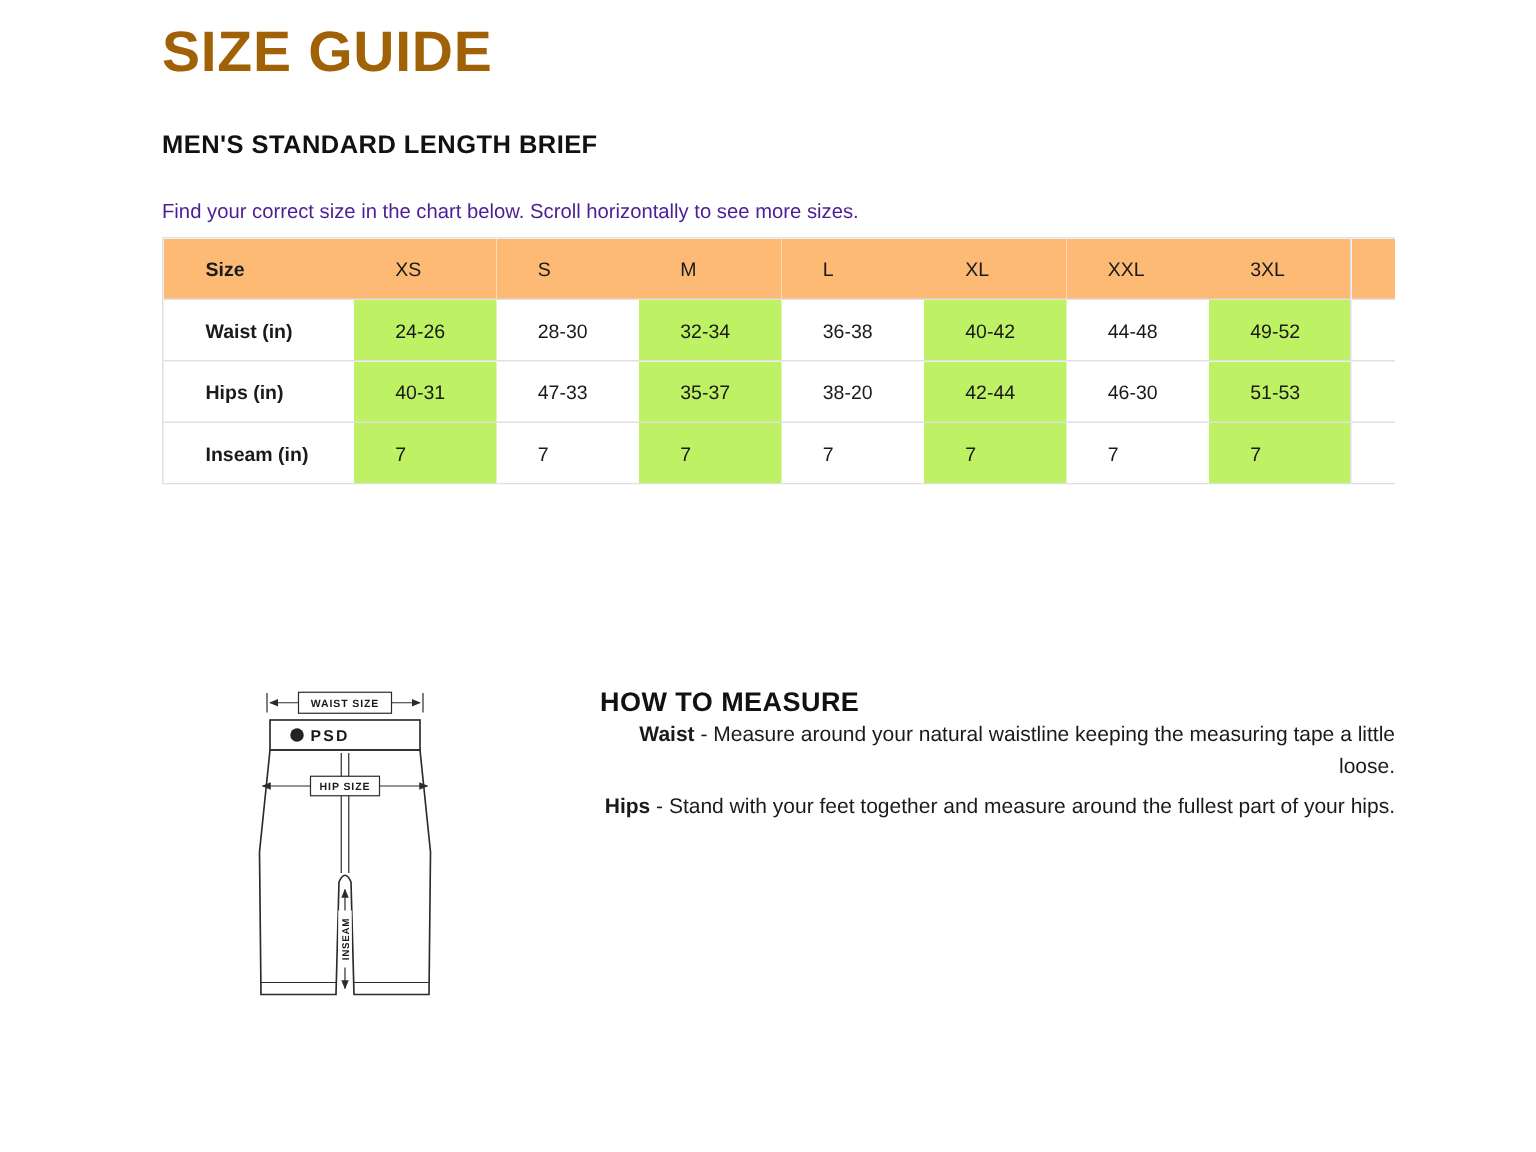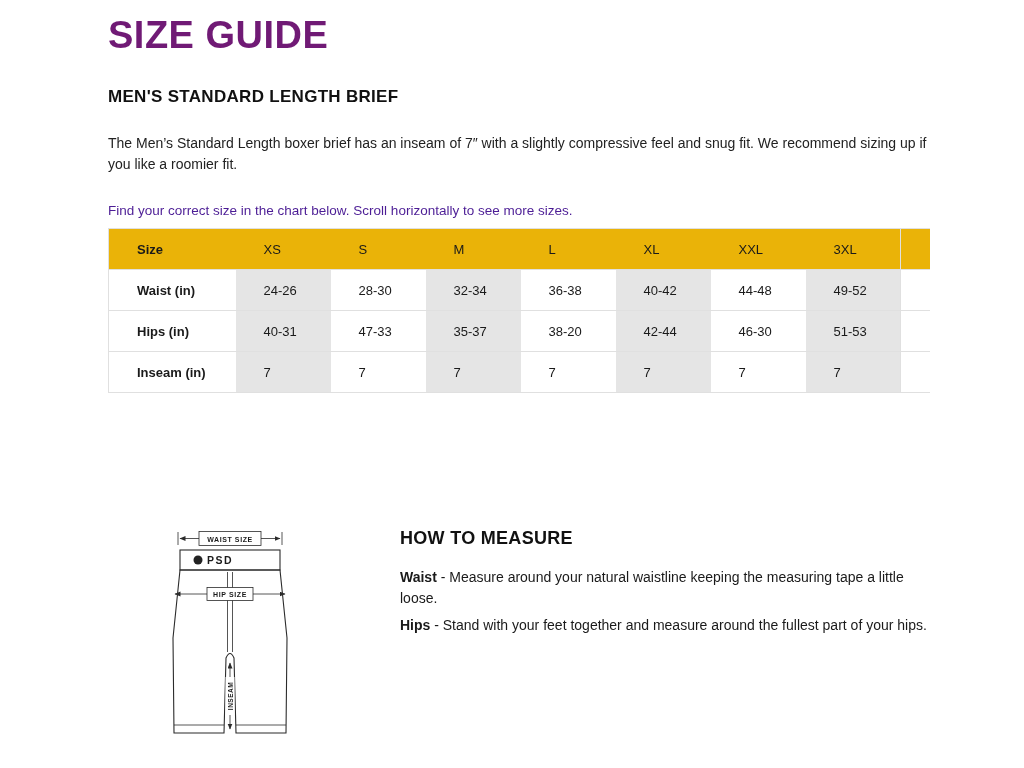--- a/index.html
+++ b/index.html
@@ -6,21 +6,21 @@
   html, body { background: #ffffff; }
   body {
     width: 1024px; height: 768px; overflow: hidden;
     font-family: "Liberation Sans", sans-serif;
     color: #1a1a1a;
   }
   .page { padding: 14px 94px 0 108px; }
 
   .title {
     font-size: 38px; font-weight: 700; letter-spacing: 0.5px;
-    margin-bottom: 30px; color: #701a75;
+    margin-bottom: 30px; color: #a16207;
   }
   .subtitle {
     font-size: 17px; font-weight: 700; letter-spacing: 0.3px;
     margin-bottom: 26px; color: #111;
   }
   .desc {
     font-size: 14px; line-height: 21px; max-width: 826px;
     margin-bottom: 28px; color: #222;
   }
   .section-heading {
@@ -34,50 +34,49 @@
     border-collapse: collapse; table-layout: fixed; width: 860px;
     font-size: 13px; color: #1a1a1a;
     border: 1px solid #e0e0e0;
   }
   th, td {
     height: 41px; text-align: left; vertical-align: middle;
     padding-left: 28px; font-weight: 400;
     border-bottom: 1px solid #e0e0e0;
     white-space: nowrap; overflow: hidden;
   }
-  thead th { background: #eab308; }
+  thead th { background: #fdba74; }
   td.lbl, th.lbl { font-weight: 700; }
-  td.shade { background: #e5e5e5; }
+  td.shade { background: #bef264; }
   th.cut, td.cut { border-left: 1px solid #e0e0e0; padding-left: 10px; }
 
   .bottom { display: flex; margin-top: 135px; align-items: flex-start; }
   .diagram-box { margin-left: 52px; width: 140px; flex: 0 0 auto; }
   .measure-box { margin-left: 100px; width: 545px; }
   .measure-heading {
     font-size: 18px; font-weight: 700; letter-spacing: 0.3px;
-    margin-bottom: 18px; color: #111;
+    color: #111;
   }
-  .measure-item { font-size: 14px; line-height: 20.5px; margin-bottom: 7px; color: #1a1a1a; }
+  .measure-item { font-size: 14px; line-height: 20.5px; margin-bottom: 7px; color: #1a1a1a; text-align: right; }
   .measure-item strong { font-weight: 700; }
 
   svg { display: block; }
   .stroke { stroke: #2b2b2b; fill: none; stroke-width: 1.1; }
   .thin { stroke: #2b2b2b; fill: none; stroke-width: 0.8; }
   .diag-label { font-family: "Liberation Sans", sans-serif; font-weight: 700; fill: #1a1a1a; }
 </style>
 </head>
 <body>
 
 <div class="page">
 
   <h1 class="title">SIZE GUIDE</h1>
 
   <h2 class="subtitle">MEN'S STANDARD LENGTH BRIEF</h2>
 
-  <p class="desc">The Men’s Standard Length boxer brief has an inseam of 7″ with a slightly compressive feel and snug fit. We recommend sizing up if you like a roomier fit.</p>
 
 
   <p class="hint">Find your correct size in the chart below. Scroll horizontally to see more sizes.</p>
 
   <div class="table-wrap">
     <table>
       <colgroup>
         <col style="width:127px">
           <col style="width:95px">
           <col style="width:95px">

